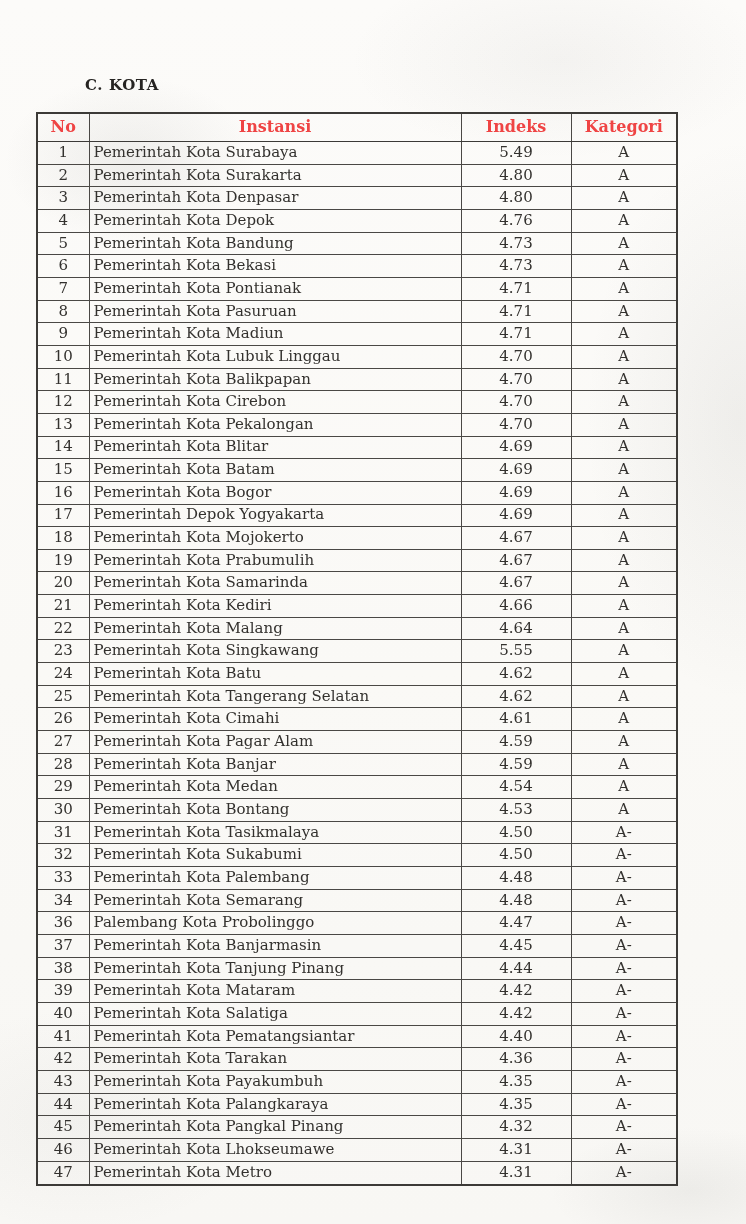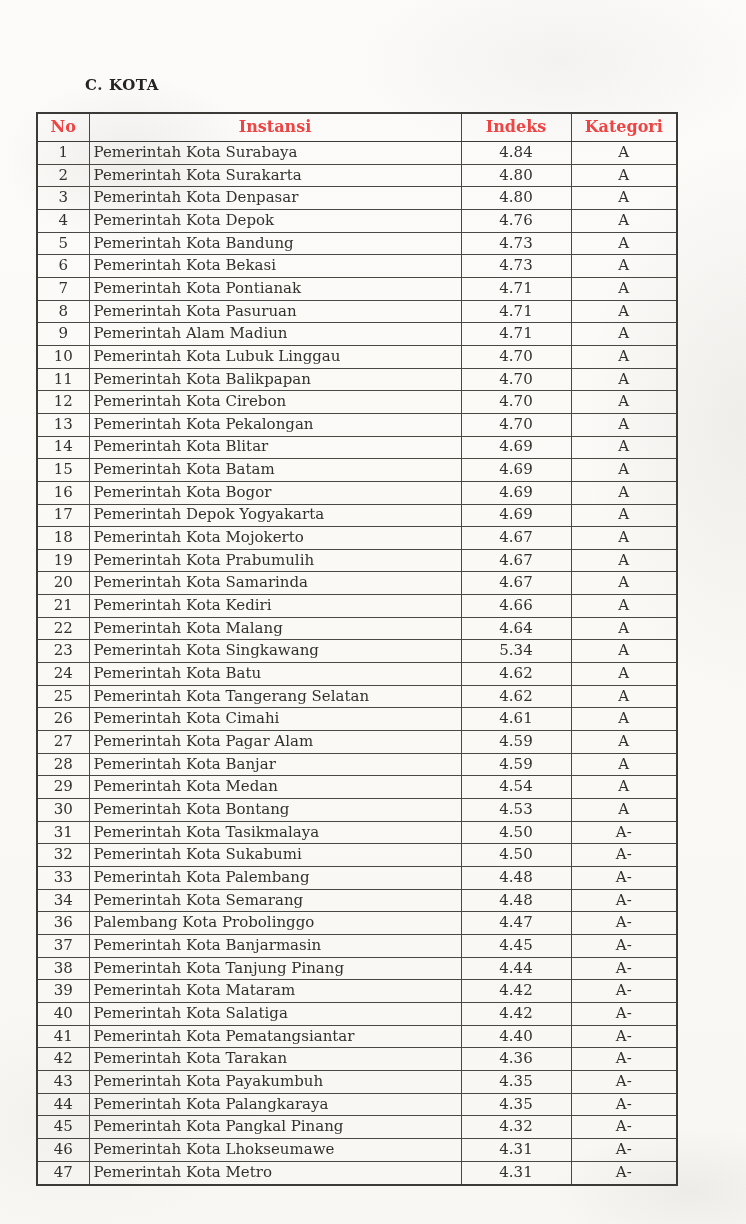--- a/index.html
+++ b/index.html
@@ -101,21 +101,21 @@
         <th>No</th>
         <th>Instansi</th>
         <th>Indeks</th>
         <th>Kategori</th>
       </tr>
     </thead>
     <tbody>
         <tr>
     <td>1</td>
     <td>Pemerintah Kota Surabaya</td>
-    <td>4.84</td>
+    <td>5.49</td>
     <td>A</td>
   </tr>
         <tr>
     <td>2</td>
     <td>Pemerintah Kota Surakarta</td>
     <td>4.80</td>
     <td>A</td>
   </tr>
         <tr>
     <td>3</td>
@@ -148,21 +148,21 @@
     <td>A</td>
   </tr>
         <tr>
     <td>8</td>
     <td>Pemerintah Kota Pasuruan</td>
     <td>4.71</td>
     <td>A</td>
   </tr>
         <tr>
     <td>9</td>
-    <td>Pemerintah Alam Madiun</td>
+    <td>Pemerintah Kota Madiun</td>
     <td>4.71</td>
     <td>A</td>
   </tr>
         <tr>
     <td>10</td>
     <td>Pemerintah Kota Lubuk Linggau</td>
     <td>4.70</td>
     <td>A</td>
   </tr>
         <tr>
@@ -233,21 +233,21 @@
   </tr>
         <tr>
     <td>22</td>
     <td>Pemerintah Kota Malang</td>
     <td>4.64</td>
     <td>A</td>
   </tr>
         <tr>
     <td>23</td>
     <td>Pemerintah Kota Singkawang</td>
-    <td>5.34</td>
+    <td>5.55</td>
     <td>A</td>
   </tr>
         <tr>
     <td>24</td>
     <td>Pemerintah Kota Batu</td>
     <td>4.62</td>
     <td>A</td>
   </tr>
         <tr>
     <td>25</td>

